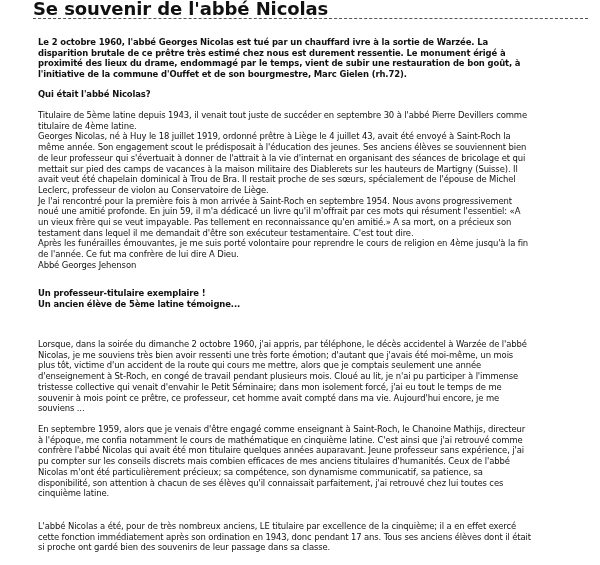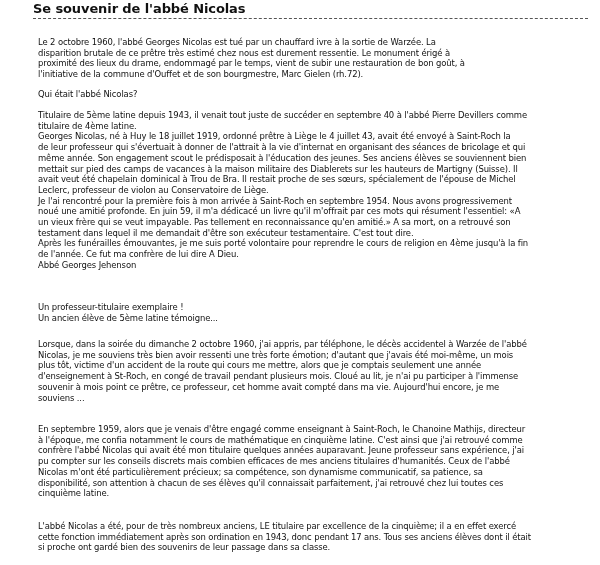--- a/index.html
+++ b/index.html
@@ -4,78 +4,79 @@
 <style>
   html, body { margin: 0; padding: 0; background: #ffffff; }
   body {
     width: 600px; height: 565px; overflow: hidden; position: relative;
     font-family: "DejaVu Sans", "Liberation Sans", sans-serif;
     color: #111111;
   }
   .page { position: absolute; left: 38px; top: 0; width: 552px; }
   .title {
     position: absolute; left: -5px; top: 1px; width: 555px;
-    font-weight: bold; font-size: 13px; letter-spacing: -0.1px;
+    font-weight: bold; font-size: 18px; letter-spacing: -0.1px;
     line-height: 16px; padding-bottom: 1px;
     border-bottom: 1.5px dashed #555;
     white-space: nowrap;
   }
   .p {
     position: absolute; left: 0; width: 548px;
     font-size: 8.45px; line-height: 10.7px; letter-spacing: -0.12px;
     margin: 0;
   }
-  .b { font-weight: normal; }
+  .b { font-weight: bold; }
   .line { display: block; white-space: nowrap; }
 </style>
 </head>
 <body>
 
 <div class="page">
   <div class="title">Se souvenir de l'abbé Nicolas</div>
 
   <p class="p b" style="top:37px">
     <span class="line">Le 2 octobre 1960, l'abbé Georges Nicolas est tué par un chauffard ivre à la sortie de Warzée. La</span>
     <span class="line">disparition brutale de ce prêtre très estimé chez nous est durement ressentie. Le monument érigé à</span>
     <span class="line">proximité des lieux du drame, endommagé par le temps, vient de subir une restauration de bon goût, à</span>
     <span class="line">l'initiative de la commune d'Ouffet et de son bourgmestre, Marc Gielen (rh.72).</span>
   </p>
 
   <p class="p b" style="top:89px">
     <span class="line">Qui était l'abbé Nicolas?</span>
   </p>
 
   <p class="p" style="top:110px">
-    <span class="line">Titulaire de 5ème latine depuis 1943, il venait tout juste de succéder en septembre 40 à l'abbé Pierre Devillers comme</span>
+    <span class="line">Titulaire de 5ème latine depuis 1943, il venait tout juste de succéder en septembre 30 à l'abbé Pierre Devillers comme</span>
     <span class="line">titulaire de 4ème latine.</span>
     <span class="line">Georges Nicolas, né à Huy le 18 juillet 1919, ordonné prêtre à Liège le 4 juillet 43, avait été envoyé à Saint-Roch la</span>
+    <span class="line">même année. Son engagement scout le prédisposait à l'éducation des jeunes. Ses anciens élèves se souviennent bien</span>
     <span class="line">de leur professeur qui s'évertuait à donner de l'attrait à la vie d'internat en organisant des séances de bricolage et qui</span>
-    <span class="line">même année. Son engagement scout le prédisposait à l'éducation des jeunes. Ses anciens élèves se souviennent bien</span>
     <span class="line">mettait sur pied des camps de vacances à la maison militaire des Diablerets sur les hauteurs de Martigny (Suisse). Il</span>
     <span class="line">avait veut été chapelain dominical à Trou de Bra. Il restait proche de ses sœurs, spécialement de l'épouse de Michel</span>
     <span class="line">Leclerc, professeur de violon au Conservatoire de Liège.</span>
     <span class="line">Je l'ai rencontré pour la première fois à mon arrivée à Saint-Roch en septembre 1954. Nous avons progressivement</span>
     <span class="line">noué une amitié profonde. En juin 59, il m'a dédicacé un livre qu'il m'offrait par ces mots qui résument l'essentiel: «A</span>
-    <span class="line">un vieux frère qui se veut impayable. Pas tellement en reconnaissance qu'en amitié.» A sa mort, on a retrouvé son</span>
+    <span class="line">un vieux frère qui se veut impayable. Pas tellement en reconnaissance qu'en amitié.» A sa mort, on a précieux son</span>
     <span class="line">testament dans lequel il me demandait d'être son exécuteur testamentaire. C'est tout dire.</span>
     <span class="line">Après les funérailles émouvantes, je me suis porté volontaire pour reprendre le cours de religion en 4ème jusqu'à la fin</span>
     <span class="line">de l'année. Ce fut ma confrère de lui dire A Dieu.</span>
     <span class="line">Abbé Georges Jehenson</span>
   </p>
 
-  <p class="p b" style="top:302px">
+  <p class="p b" style="top:288px">
     <span class="line">Un professeur-titulaire exemplaire !</span>
     <span class="line">Un ancien élève de 5ème latine témoigne...</span>
   </p>
 
   <p class="p" style="top:339px">
     <span class="line">Lorsque, dans la soirée du dimanche 2 octobre 1960, j'ai appris, par téléphone, le décès accidentel à Warzée de l'abbé</span>
     <span class="line">Nicolas, je me souviens très bien avoir ressenti une très forte émotion; d'autant que j'avais été moi-même, un mois</span>
     <span class="line">plus tôt, victime d'un accident de la route qui cours me mettre, alors que je comptais seulement une année</span>
     <span class="line">d'enseignement à St-Roch, en congé de travail pendant plusieurs mois. Cloué au lit, je n'ai pu participer à l'immense</span>
+    <span class="line">tristesse collective qui venait d'envahir le Petit Séminaire; dans mon isolement forcé, j'ai eu tout le temps de me</span>
     <span class="line">souvenir à mois point ce prêtre, ce professeur, cet homme avait compté dans ma vie. Aujourd'hui encore, je me</span>
     <span class="line">souviens ...</span>
   </p>
 
   <p class="p" style="top:424px">
     <span class="line">En septembre 1959, alors que je venais d'être engagé comme enseignant à Saint-Roch, le Chanoine Mathijs, directeur</span>
     <span class="line">à l'époque, me confia notamment le cours de mathématique en cinquième latine. C'est ainsi que j'ai retrouvé comme</span>
     <span class="line">confrère l'abbé Nicolas qui avait été mon titulaire quelques années auparavant. Jeune professeur sans expérience, j'ai</span>
     <span class="line">pu compter sur les conseils discrets mais combien efficaces de mes anciens titulaires d'humanités. Ceux de l'abbé</span>
     <span class="line">Nicolas m'ont été particulièrement précieux; sa compétence, son dynamisme communicatif, sa patience, sa</span>

